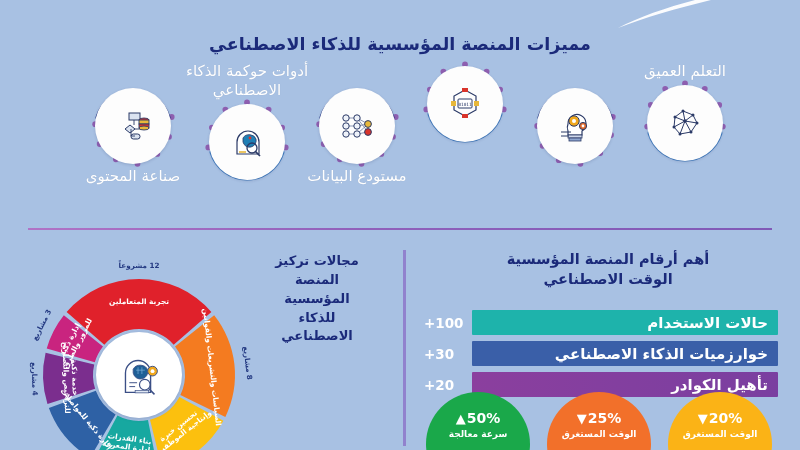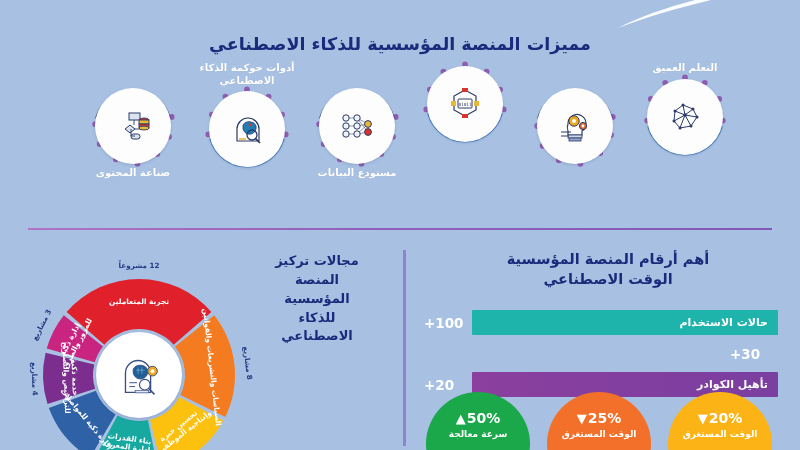--- a/index.html
+++ b/index.html
@@ -25,21 +25,21 @@
   }
 
   
   .features {
     position:absolute; top:62px; left:0; right:0; height:140px;
   }
   .feature {
     position:absolute; width:150px; text-align:center;
   }
   .feature .cap {
-    font-size:10px; font-weight:bold; color:#ffffff; line-height:1.25;
+    font-size:15px; font-weight:normal; color:#ffffff; line-height:1.25;
     text-shadow:0 0 1px rgba(0,0,0,.12);
   }
   .badge-wrap {
     position:relative; width:76px; height:76px; margin:4px auto 0;
   }
   .dots { position:absolute; inset:-7px; }
   .arc  { position:absolute; inset:-5px; }
   .disc {
     position:absolute; inset:0; border-radius:50%;
     background:#fdfdfd;
@@ -72,21 +72,21 @@
     display:flex; align-items:center; margin-bottom:6px; height:25px;
   }
   .bar-num {
     width:52px; text-align:left; font-size:13.5px; font-weight:bold;
     color:#ffffff; padding-left:4px; order:2;
   }
   .bar-fill {
     flex:1; height:25px; order:1;
     display:flex; align-items:center; justify-content:flex-start;
     padding-right:10px;
-    font-size:11px; font-weight:bold; color:#ffffff;
+    font-size:15px; font-weight:bold; color:#ffffff;
     border-radius:1px;
   }
 
   
   .kpis {
     position:absolute; top:392px; right:28px; width:346px; height:58px;
   }
   .kpi {
     position:absolute; top:0; width:104px; height:104px; border-radius:50%;
     color:#fff; text-align:center; padding-top:18px;
@@ -347,20 +347,23 @@
 </div>
 
 <div class="bars">
   <div class="bar-row">
     <div class="bar-fill" style="background:#1eb3ab;">
       <span>حالات الاستخدام</span>
     </div>
     <div class="bar-num">100+</div>
   </div>
   <div class="bar-row">
+    <div class="bar-fill" style="background:#3a5fa8;">
+      <span>خوارزميات الذكاء الاصطناعي</span>
+    </div>
     <div class="bar-num">30+</div>
   </div>
   <div class="bar-row">
     <div class="bar-fill" style="background:linear-gradient(90deg,#8b3f9e,#7a3fa0);">
       <span>تأهيل الكوادر</span>
     </div>
     <div class="bar-num">20+</div>
   </div>
 </div>
 

